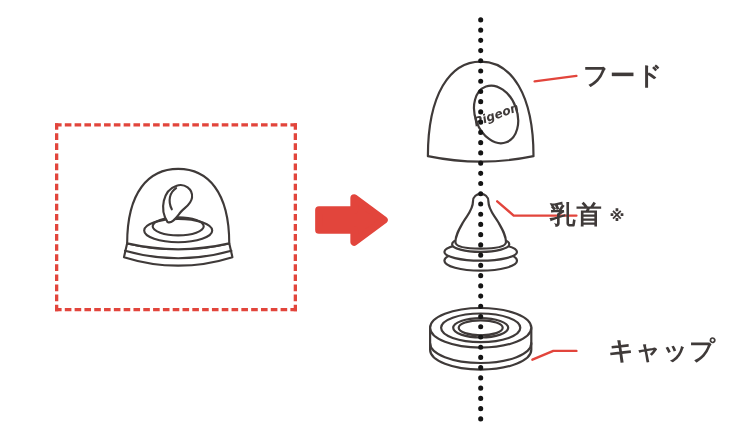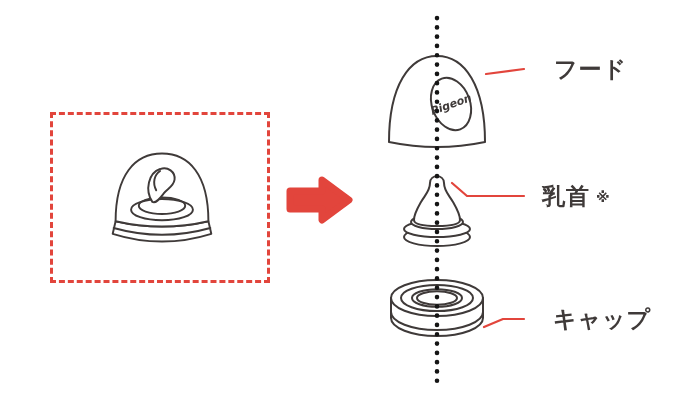--- a/index.html
+++ b/index.html
@@ -85,23 +85,23 @@
   <svg class="abs overlay" style="left:0;top:0" width="680" height="400" viewBox="0 0 680 400">
     <polyline class="leader" points="486,74 524,69"></polyline>
     <polyline class="leader" points="452,183 467,196 524,196"></polyline>
     <polyline class="leader" points="484,327 503,319 524,319"></polyline>
   </svg>
 
   <svg class="abs" style="left:430px;top:14px" width="14" height="372" viewBox="0 0 14 372">
     <line class="axis-line" x1="7" y1="4" x2="7" y2="368" stroke-dasharray="0.1 9.2"></line>
   </svg>
 
-  <div class="label" style="left:554px;top:55px">
+  <div class="label" style="left:530px;top:55px">
     <span>フード</span>
   </div>
-  <div class="label" style="left:542px;top:182px">
+  <div class="label" style="left:500px;top:182px">
     <span>乳首</span><span class="note">※</span>
   </div>
   <div class="label" style="left:553px;top:305px">
     <span>キャップ</span>
   </div>
 
 </div>
 
 </body></html>

